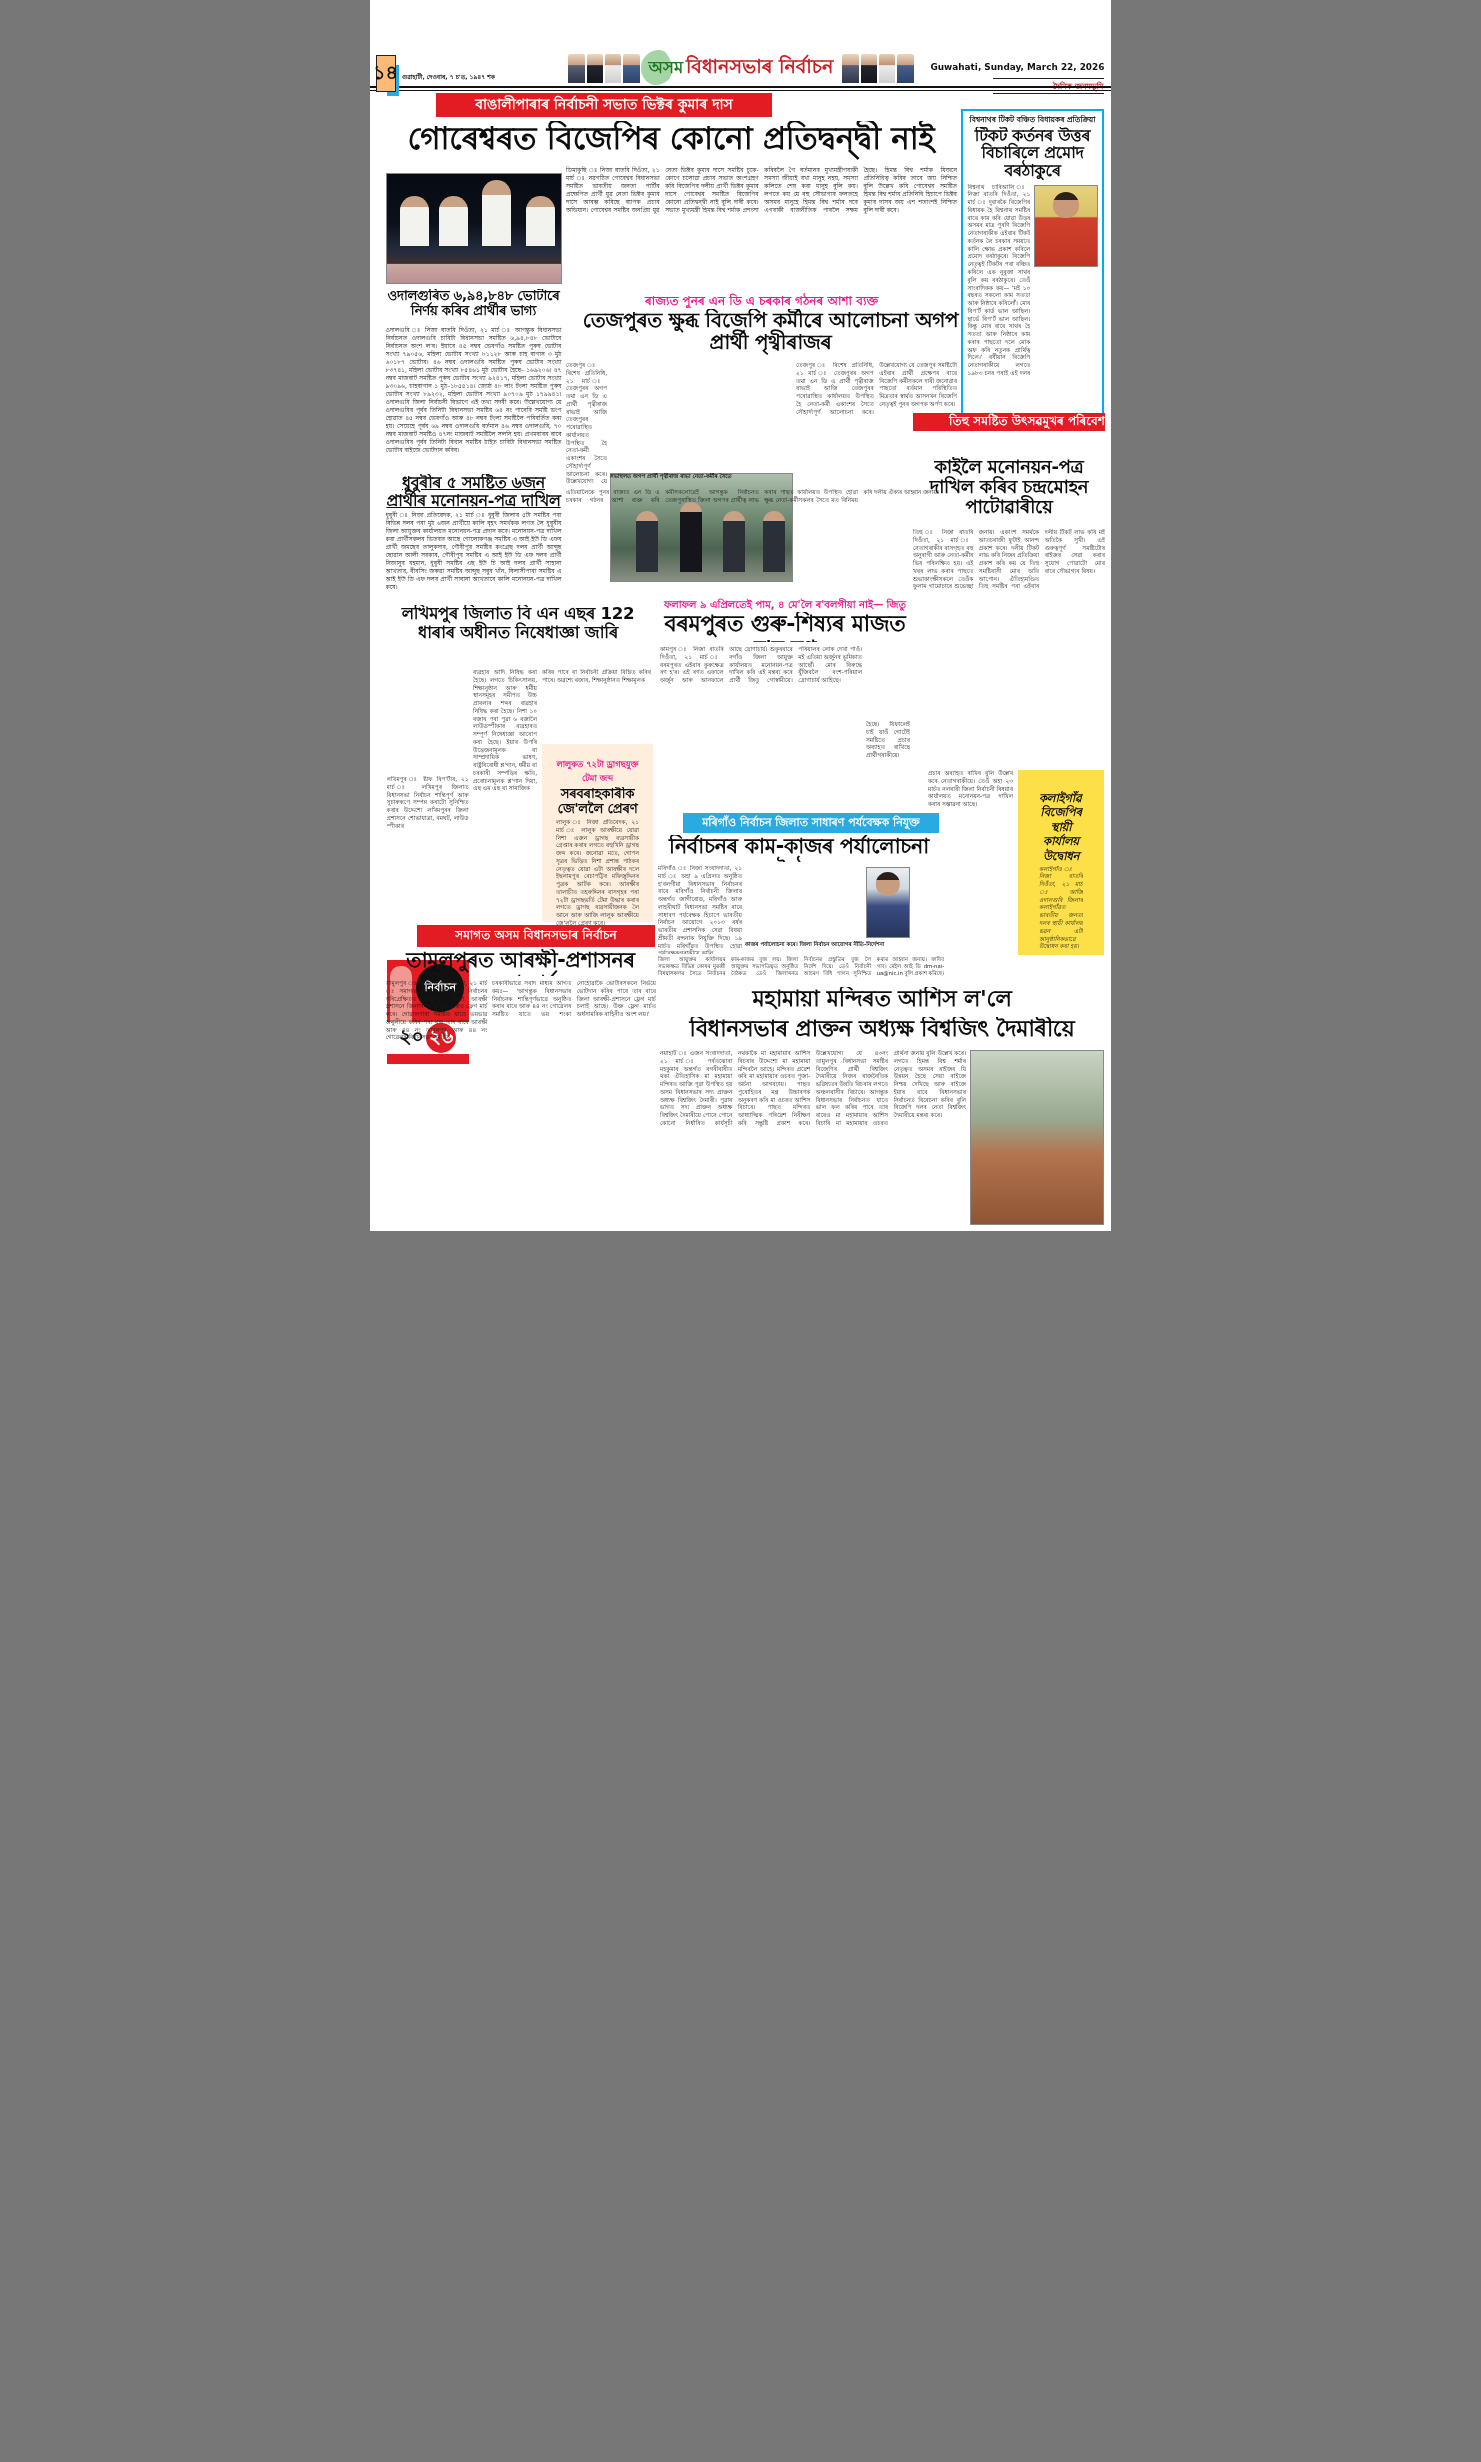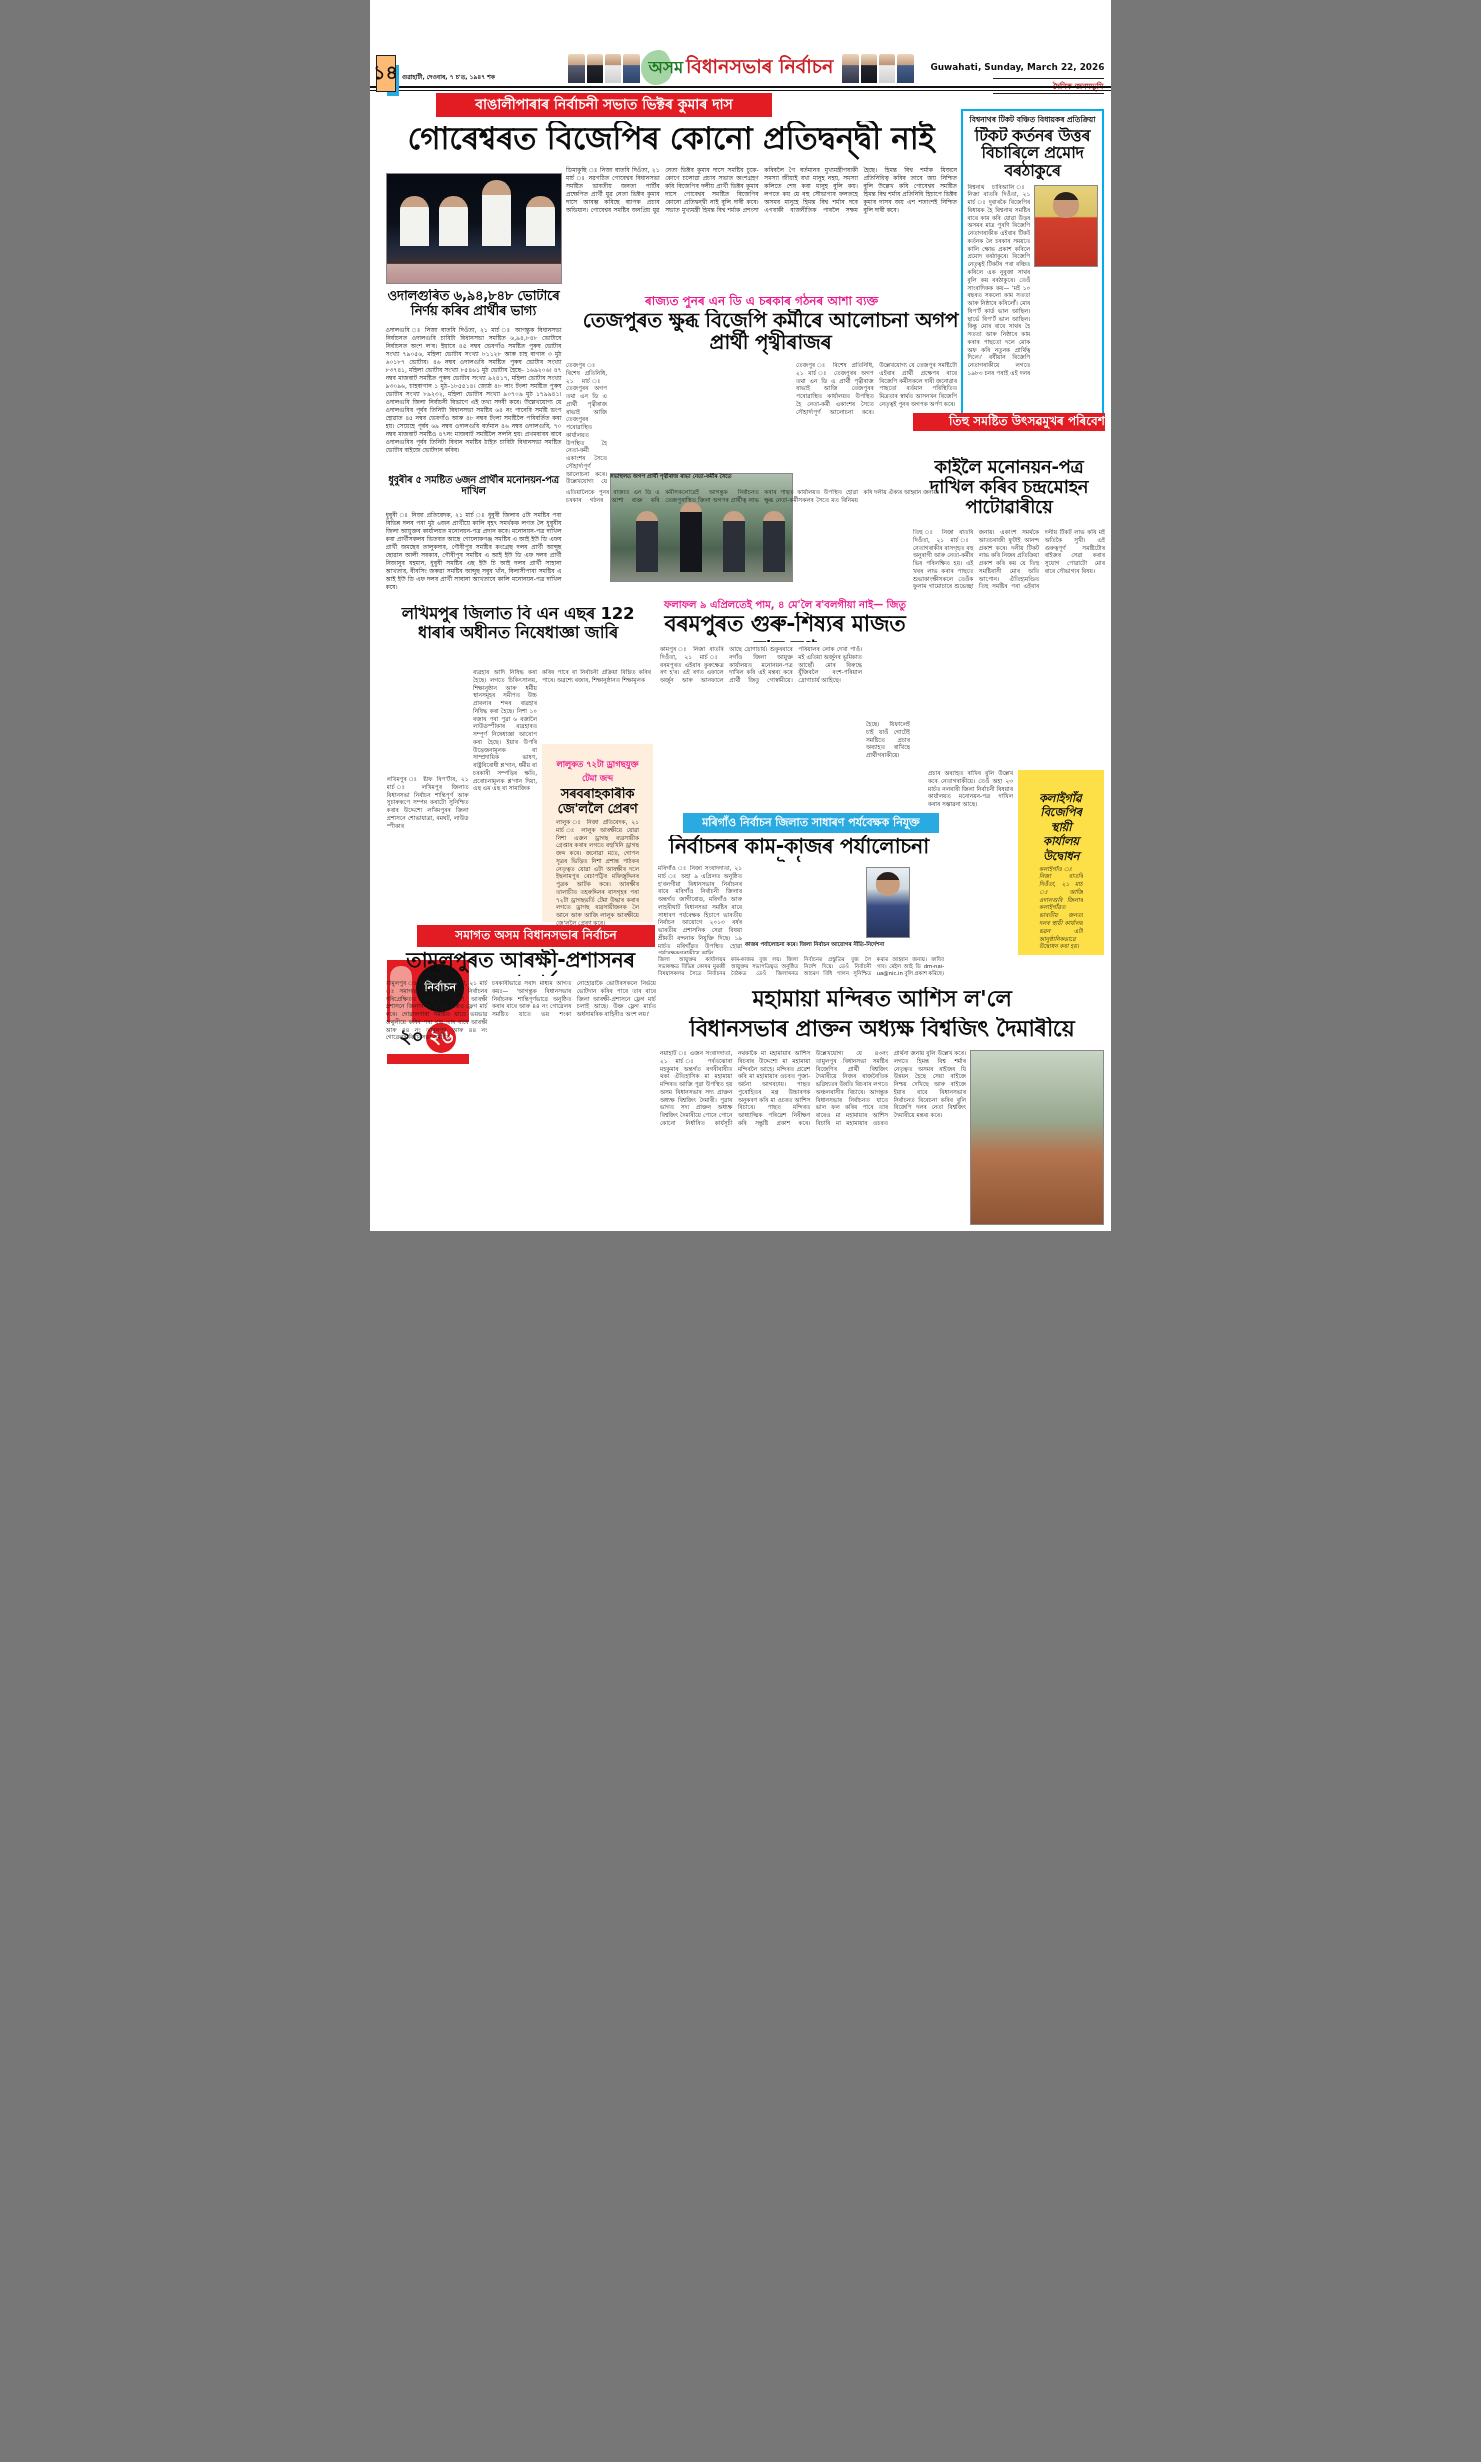--- a/index.html
+++ b/index.html
@@ -138,21 +138,21 @@
       <div class="fig" style="left:84%;"></div>
   </div>
   <div class="abs caption" style="left:240px; top:473px; width:183px; height:13.3px;">সভাস্থলত অগপ প্ৰাৰ্থী পৃথ্বীৰাজ ৰাভা নেতা-কৰ্মীৰ সৈতে</div>
   <div class="abs bodytext cols2" style="left:426px; top:362px; width:161px; height:124px; font-size:5.8px;">তেজপুৰ ঃ বিশেষ প্ৰতিনিধি, ২১ মাৰ্চ ঃ তেজপুৰৰ অগপ তথা এন ডি এ প্ৰাৰ্থী পৃথ্বীৰাজ ৰাভাই আজি তেজপুৰৰ পৰোৱাস্থিত কাৰ্যালয়ত উপস্থিত হৈ নেতা-কৰ্মী একাংশৰ সৈতে সৌহাৰ্দ্যপূৰ্ণ আলোচনা কৰে। উল্লেখযোগ্য যে তেজপুৰ সমষ্টিটো এইবাৰ প্ৰাৰ্থী প্ৰক্ষেপৰ বাবে বিজেপি কৰ্মীসকলে দাবী জনোৱাৰ পাছতো বৰ্তমান পৰিস্থিতিত মিত্ৰতাৰ স্বাৰ্থত আসনখন বিজেপি নেতৃত্বই পুনৰ অগপক অৰ্পণ কৰে।</div>
   <div class="abs bodytext cols4" style="left:196px; top:489px; width:391px; height:92px; font-size:5.8px;">এতিয়ালৈকে পুনৰ ৰাজ্যত এন ডি এ চৰকাৰ গঠনৰ আশা ব্যক্ত কৰি কৰ্মীসকলোৱেই আগন্তুক নিৰ্বাচনত তেজপুৰাস্থিত জিলা অগপৰ প্ৰাৰ্থীত্ব লাভ কৰাৰ পাছত কাৰ্যালয়ত উপস্থিত হোৱা ক্ষুব্ধ নেতা-কৰ্মীসকলৰ সৈতে মত বিনিময় কৰি দলীয় ঐক্যৰ আহ্বান জনায়।</div>
 
   <div class="abs kicker-red" style="left:543px; top:413px; width:192px; height:18px; font-size:12px;padding-left:36px;">তিহু সমষ্টিত উৎসৱমুখৰ পৰিবেশ</div>
   <div class="abs headline" style="left:543px; top:457px; width:192px; height:69px; font-size:18px;">কাইলৈ মনোনয়ন-পত্ৰ দাখিল কৰিব চন্দ্ৰমোহন পাটোৱাৰীয়ে</div>
   <div class="abs bodytext cols3" style="left:543px; top:529px; width:192px; height:236px; font-size:5.8px;">তিহু ঃ নিজা বাতৰি দিওঁতা, ২১ মাৰ্চ ঃ নেতাগৰাকীৰ বাসগৃহত বহু অনুৰাগী আৰু নেতা-কৰ্মীৰ ভিৰ পৰিলক্ষিত হয়। এই খবৰ লাভ কৰাৰ পাছতে শুভাকাংক্ষীসকলে তেওঁক ফুলাম গামোচাৰে শুভেচ্ছা জনায়। একাংশ সমৰ্থকে আতচবাজী ফুটাই আনন্দ প্ৰকাশ কৰে। দলীয় টিকট লাভ কৰি নিজৰ প্ৰতিক্ৰিয়া প্ৰকাশ কৰি কয় যে তিহু সমষ্টিবাসী মোৰ অতি আপোন। ঐতিহ্যমণ্ডিত তিহু সমষ্টিৰ পৰা এইবাৰ দলীয় টিকট লাভ কৰি মই অতিকৈ সুখী। এই গুৰুত্বপূৰ্ণ সমষ্টিটোৰ ৰাইজৰ সেৱা কৰাৰ সুযোগ পোৱাটো মোৰ বাবে সৌভাগ্যৰ বিষয়।</div>
 
-  <div class="abs headline" style="left:15.5px; top:474px; width:176px; height:34px; font-size:10px;">ধুবুৰীৰ ৫ সমষ্টিত ৬জন প্ৰাৰ্থীৰ মনোনয়ন-পত্ৰ দাখিল</div>
+  <div class="abs headline" style="left:15.5px; top:474px; width:176px; height:34px; font-size:16px;text-decoration:underline;">ধুবুৰীৰ ৫ সমষ্টিত ৬জন প্ৰাৰ্থীৰ মনোনয়ন-পত্ৰ দাখিল</div>
   <div class="abs bodytext" style="left:15.5px; top:511px; width:176px; height:90px;">ধুবুৰী ঃ নিজা প্ৰতিবেদক, ২১ মাৰ্চ ঃ ধুবুৰী জিলাৰ ৫টা সমষ্টিৰ পৰা বিভিন্ন দলৰ পৰা মুঠ ৬জন প্ৰাৰ্থীয়ে কালি বৃহৎ সমৰ্থকক লগত লৈ ধুবুৰীৰ জিলা আয়ুক্তৰ কাৰ্যালয়ত মনোনয়ন-পত্ৰ প্ৰদান কৰে। মনোনয়ন-পত্ৰ দাখিল কৰা প্ৰাৰ্থীসকলৰ ভিতৰত আছে গোলোকগঞ্জ সমষ্টিৰ এ আই ইউ ডি এফৰ প্ৰাৰ্থী জমছেৰ তালুকদাৰ, গৌৰীপুৰ সমষ্টিৰ কংগ্ৰেছ দলৰ প্ৰাৰ্থী আব্দুছ ছোৱান আলী সৰকাৰ, গৌৰীপুৰ সমষ্টিৰ এ আই ইউ ডি এফ দলৰ প্ৰাৰ্থী নিজানুৰ ৰহমান, ধুবুৰী সমষ্টিৰ এছ ইউ চি আই দলৰ প্ৰাৰ্থী সাহানা আখতাৰ, বীৰসিং জৰুৱা সমষ্টিৰ আব্দুছ সবুৰ খাঁন, বিলাসীপাৰা সমষ্টিৰ এ আই ইউ ডি এফ দলৰ প্ৰাৰ্থী সাবানা আখতাৰে কালি মনোনয়ন-পত্ৰ দাখিল কৰে।</div>
 
   <div class="abs kicker-mag" style="left:290px; top:597px; width:250px; height:14.4px; font-size:10px;">ফলাফল ৯ এপ্ৰিলতেই পাম, ৪ মে'লৈ ৰ'বলগীয়া নাই— জিতু গোস্বামী</div>
   <div class="abs headline" style="left:290px; top:612px; width:250px; height:30px; font-size:22px;">বৰমপুৰত গুৰু-শিষ্যৰ মাজত হ'ব ৰণ</div>
   <div class="abs bodytext cols3" style="left:290px; top:646px; width:202px; height:122px; font-size:5.8px;">কামপুৰ ঃ নিজা বাতৰি দিওঁতা, ২১ মাৰ্চ ঃ বৰমপুৰত এইবাৰ কুৰুক্ষেত্ৰ ৰণ হ'ব। এই ৰণত এফালে অৰ্জুন আৰু আনফালে আছে দ্ৰোণাচাৰ্য। শুকুৰবাৰে নগাঁও জিলা আয়ুক্ত কাৰ্যালয়ত মনোনয়ন-পত্ৰ দাখিল কৰি এই মন্তব্য কৰে প্ৰাৰ্থী জিতু গোস্বামীয়ে। পৰিয়ালৰ লোক দেখা পাওঁ। মই এতিয়া অৰ্জুনৰ ভূমিকাত আছোঁ। মোৰ বিৰুদ্ধে যুঁজিবলৈ বংশ-পৰিয়াল দ্ৰোণাচাৰ্য আহিছে।</div>
   <div class="abs photo ph-small-portrait" style="left:496px; top:647px; width:44px; height:71px;">
     <div class="head"></div>
   </div>
   <div class="abs bodytext" style="left:496px; top:721px; width:44px; height:47px; font-size:5.8px;">হৈছে। যিফালেই চাই যাওঁ গোটেই সমষ্টিতে প্ৰচাৰ অব্যাহত ৰাখিছে প্ৰাৰ্থীগৰাকীয়ে।</div>
 

